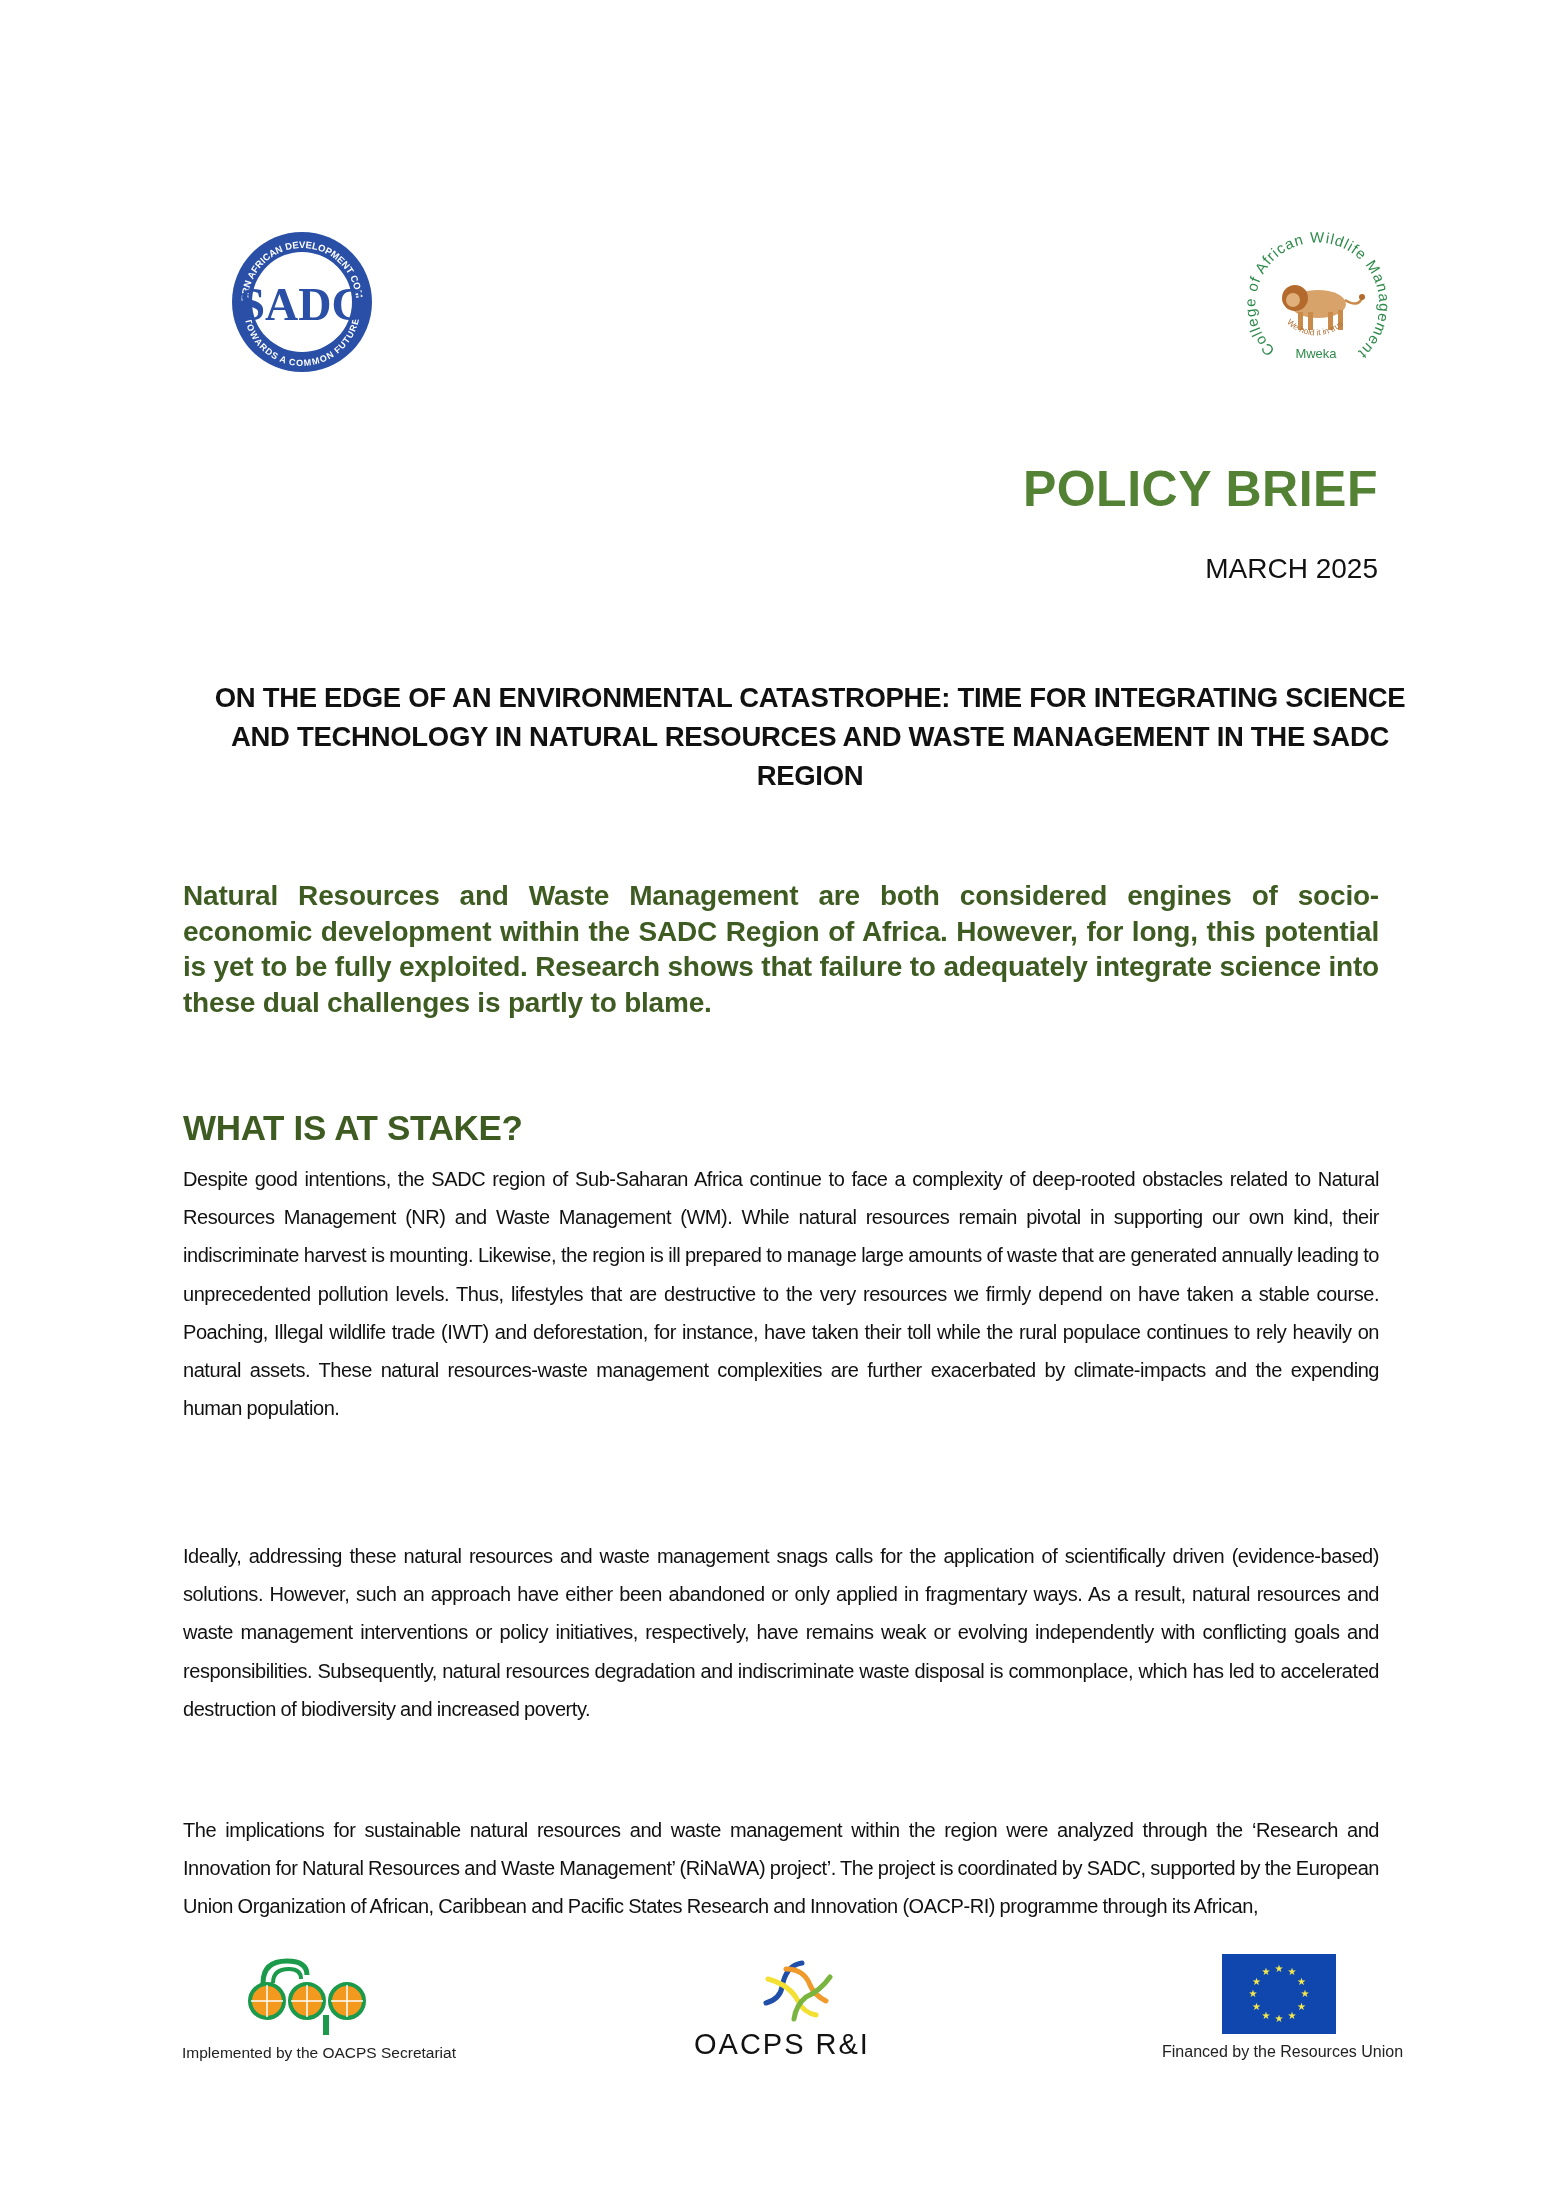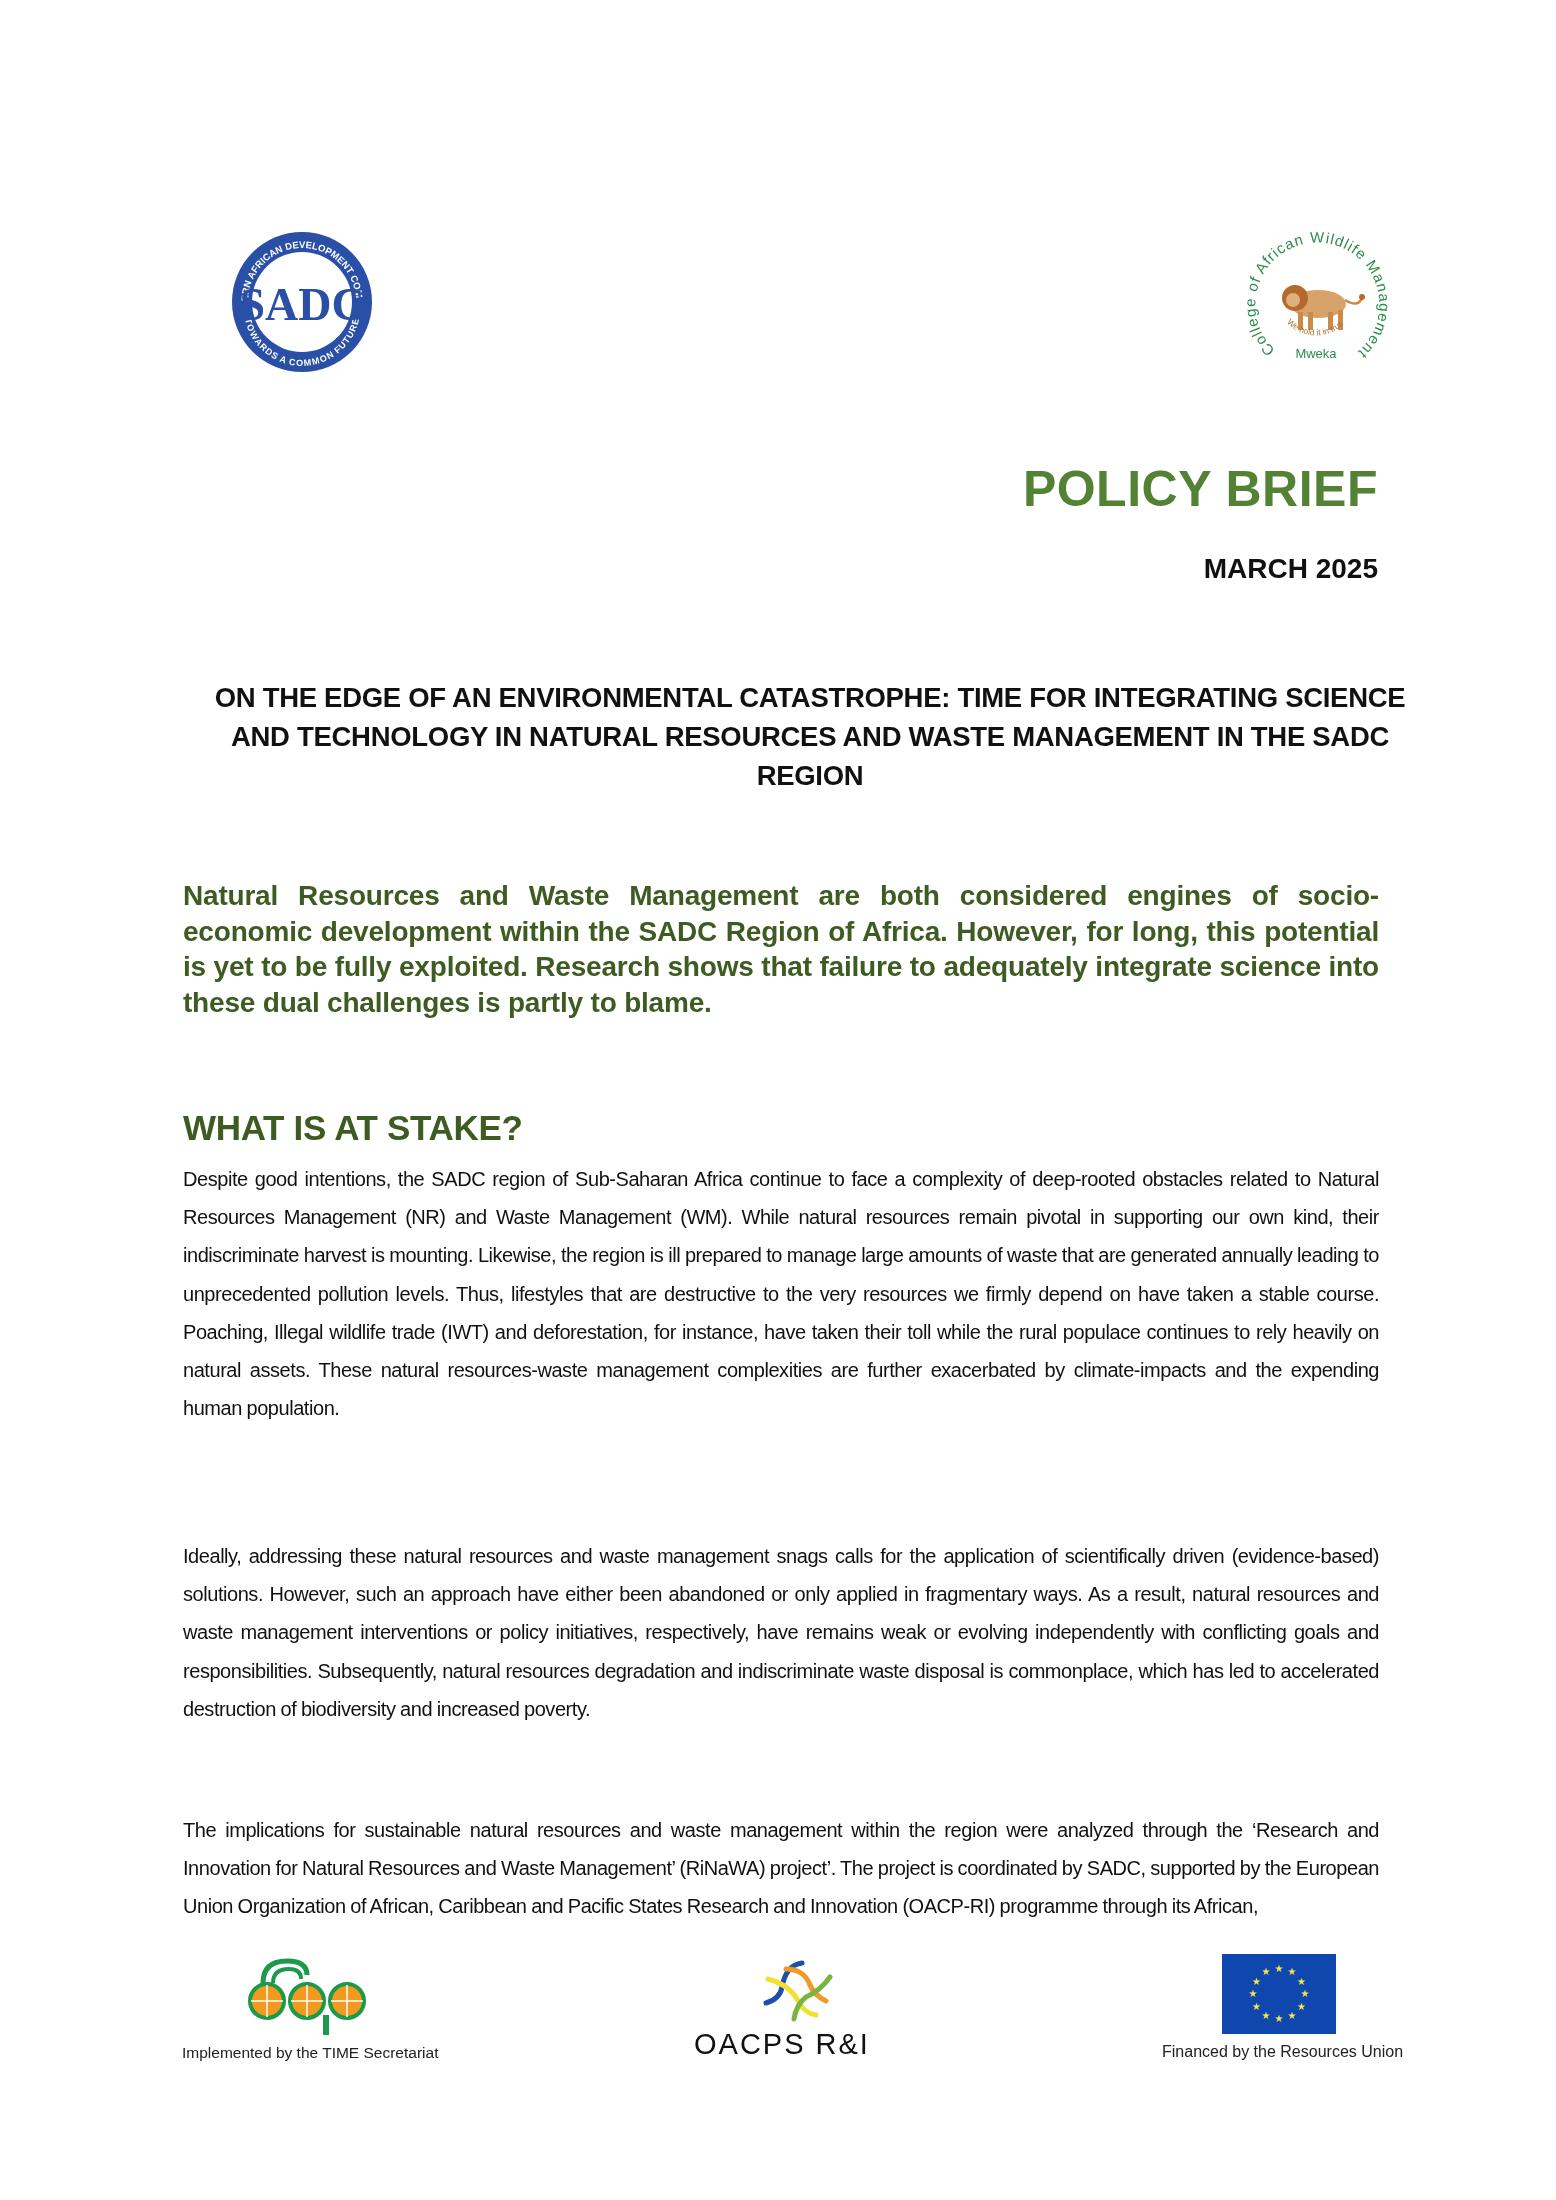--- a/index.html
+++ b/index.html
@@ -14,21 +14,21 @@
   #mweka-logo { left: 1240px; top: 226px; width: 150px; height: 150px; }
 
   
   #policy-brief {
     right: 178px; top: 460px;
     font-size: 50px; font-weight: bold; color: #548235; letter-spacing: 0.5px;
     font-family: Liberation Sans, sans-serif;
   }
   #report-date {
     right: 178px; top: 553px;
-    font-size: 28px; font-weight: bold; color: #111;
+    font-size: 28px; font-weight: normal; color: #111;
   }
 
   
   #doc-title {
     left: 180px; width: 1200px; top: 678px;
     text-align: center; font-size: 27.5px; font-weight: bold; line-height: 39px;
     color: #111; letter-spacing: -0.3px; margin-left: 30px;
   }
 
   
@@ -141,21 +141,21 @@
       <line x1="8" y1="48" x2="40" y2="48"></line>
         <line x1="24" y1="32" x2="24" y2="64"></line>
       <line x1="48" y1="48" x2="80" y2="48"></line>
         <line x1="64" y1="32" x2="64" y2="64"></line>
       <line x1="88" y1="48" x2="120" y2="48"></line>
         <line x1="104" y1="32" x2="104" y2="64"></line>
     </g>
     <rect x="80" y="62" width="6" height="20" fill="#1a9a4a"></rect>
   </svg>
 </div>
-<div id="oacps-sec-caption" class="abs">Implemented by the TIME Secretariat</div>
+<div id="oacps-sec-caption" class="abs">Implemented by the OACPS Secretariat</div>
 
 <div id="oacps-ri-logo" class="abs">
   <svg width="98" height="72" viewBox="0 0 98 72">
     <path d="M 56 8 Q 40 10 36 32 Q 34 44 20 48" stroke="#1f4fa8" stroke-width="5" fill="none" stroke-linecap="round"></path>
     <path d="M 22 24 Q 44 30 52 46 Q 58 58 70 60" stroke="#f3e032" stroke-width="5" fill="none" stroke-linecap="round"></path>
     <path d="M 40 14 Q 58 14 64 30 Q 68 40 80 46" stroke="#ef9a2a" stroke-width="5" fill="none" stroke-linecap="round"></path>
     <path d="M 84 22 Q 74 36 60 42 Q 50 50 48 64" stroke="#7ab540" stroke-width="5" fill="none" stroke-linecap="round"></path>
   </svg>
 </div>
 <div id="oacps-ri-caption" class="abs">OACPS R&amp;I</div>

